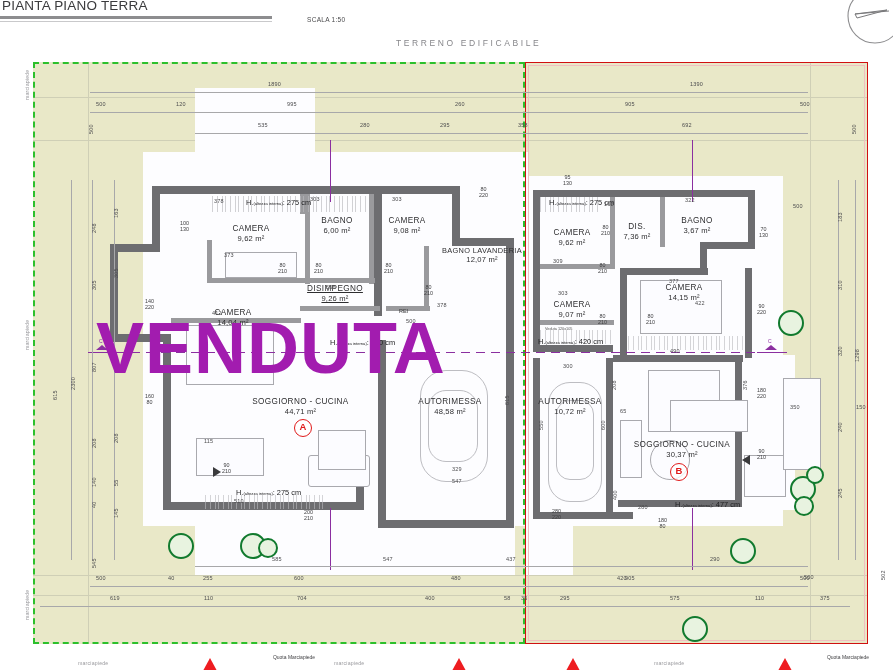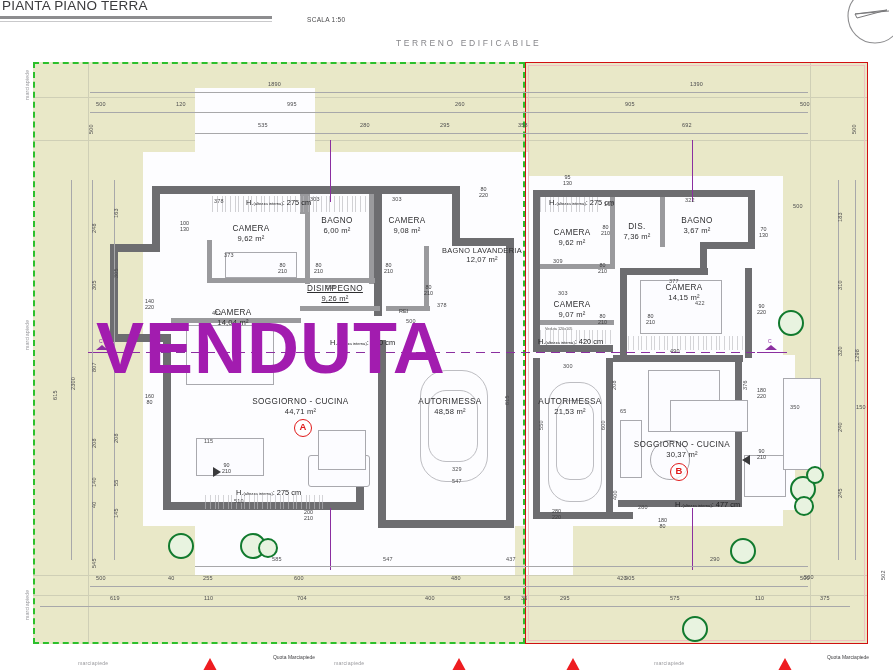--- a/index.html
+++ b/index.html
@@ -293,21 +293,21 @@
 </div>
 
 <div class="abs" style="left:545px;top:327px;font-size:3.8px;color:#555;">Veduta 120x105</div>
 
 <div class="abs hq" style="left:538px;top:337px;">
   <span>H.</span><i>(altezza interna)</i><span>: 420 cm</span>
 </div>
 
 <div class="abs rl" style="left:523px;top:397px;width:94px;">
   <span class="n">AUTORIMESSA</span>
-  <span class="a">21,53 m²</span>
+  <span class="a">10,72 m²</span>
 </div>
 
 <div class="abs rl" style="left:621px;top:440px;width:122px;">
   <span class="n">SOGGIORNO - CUCINA</span>
   <span class="a">30,37 m²</span>
 </div>
 
 <div class="abs hq" style="left:675px;top:500px;">
   <span>H.</span><i>(altezza interna)</i><span>: 477 cm</span>
 </div>

